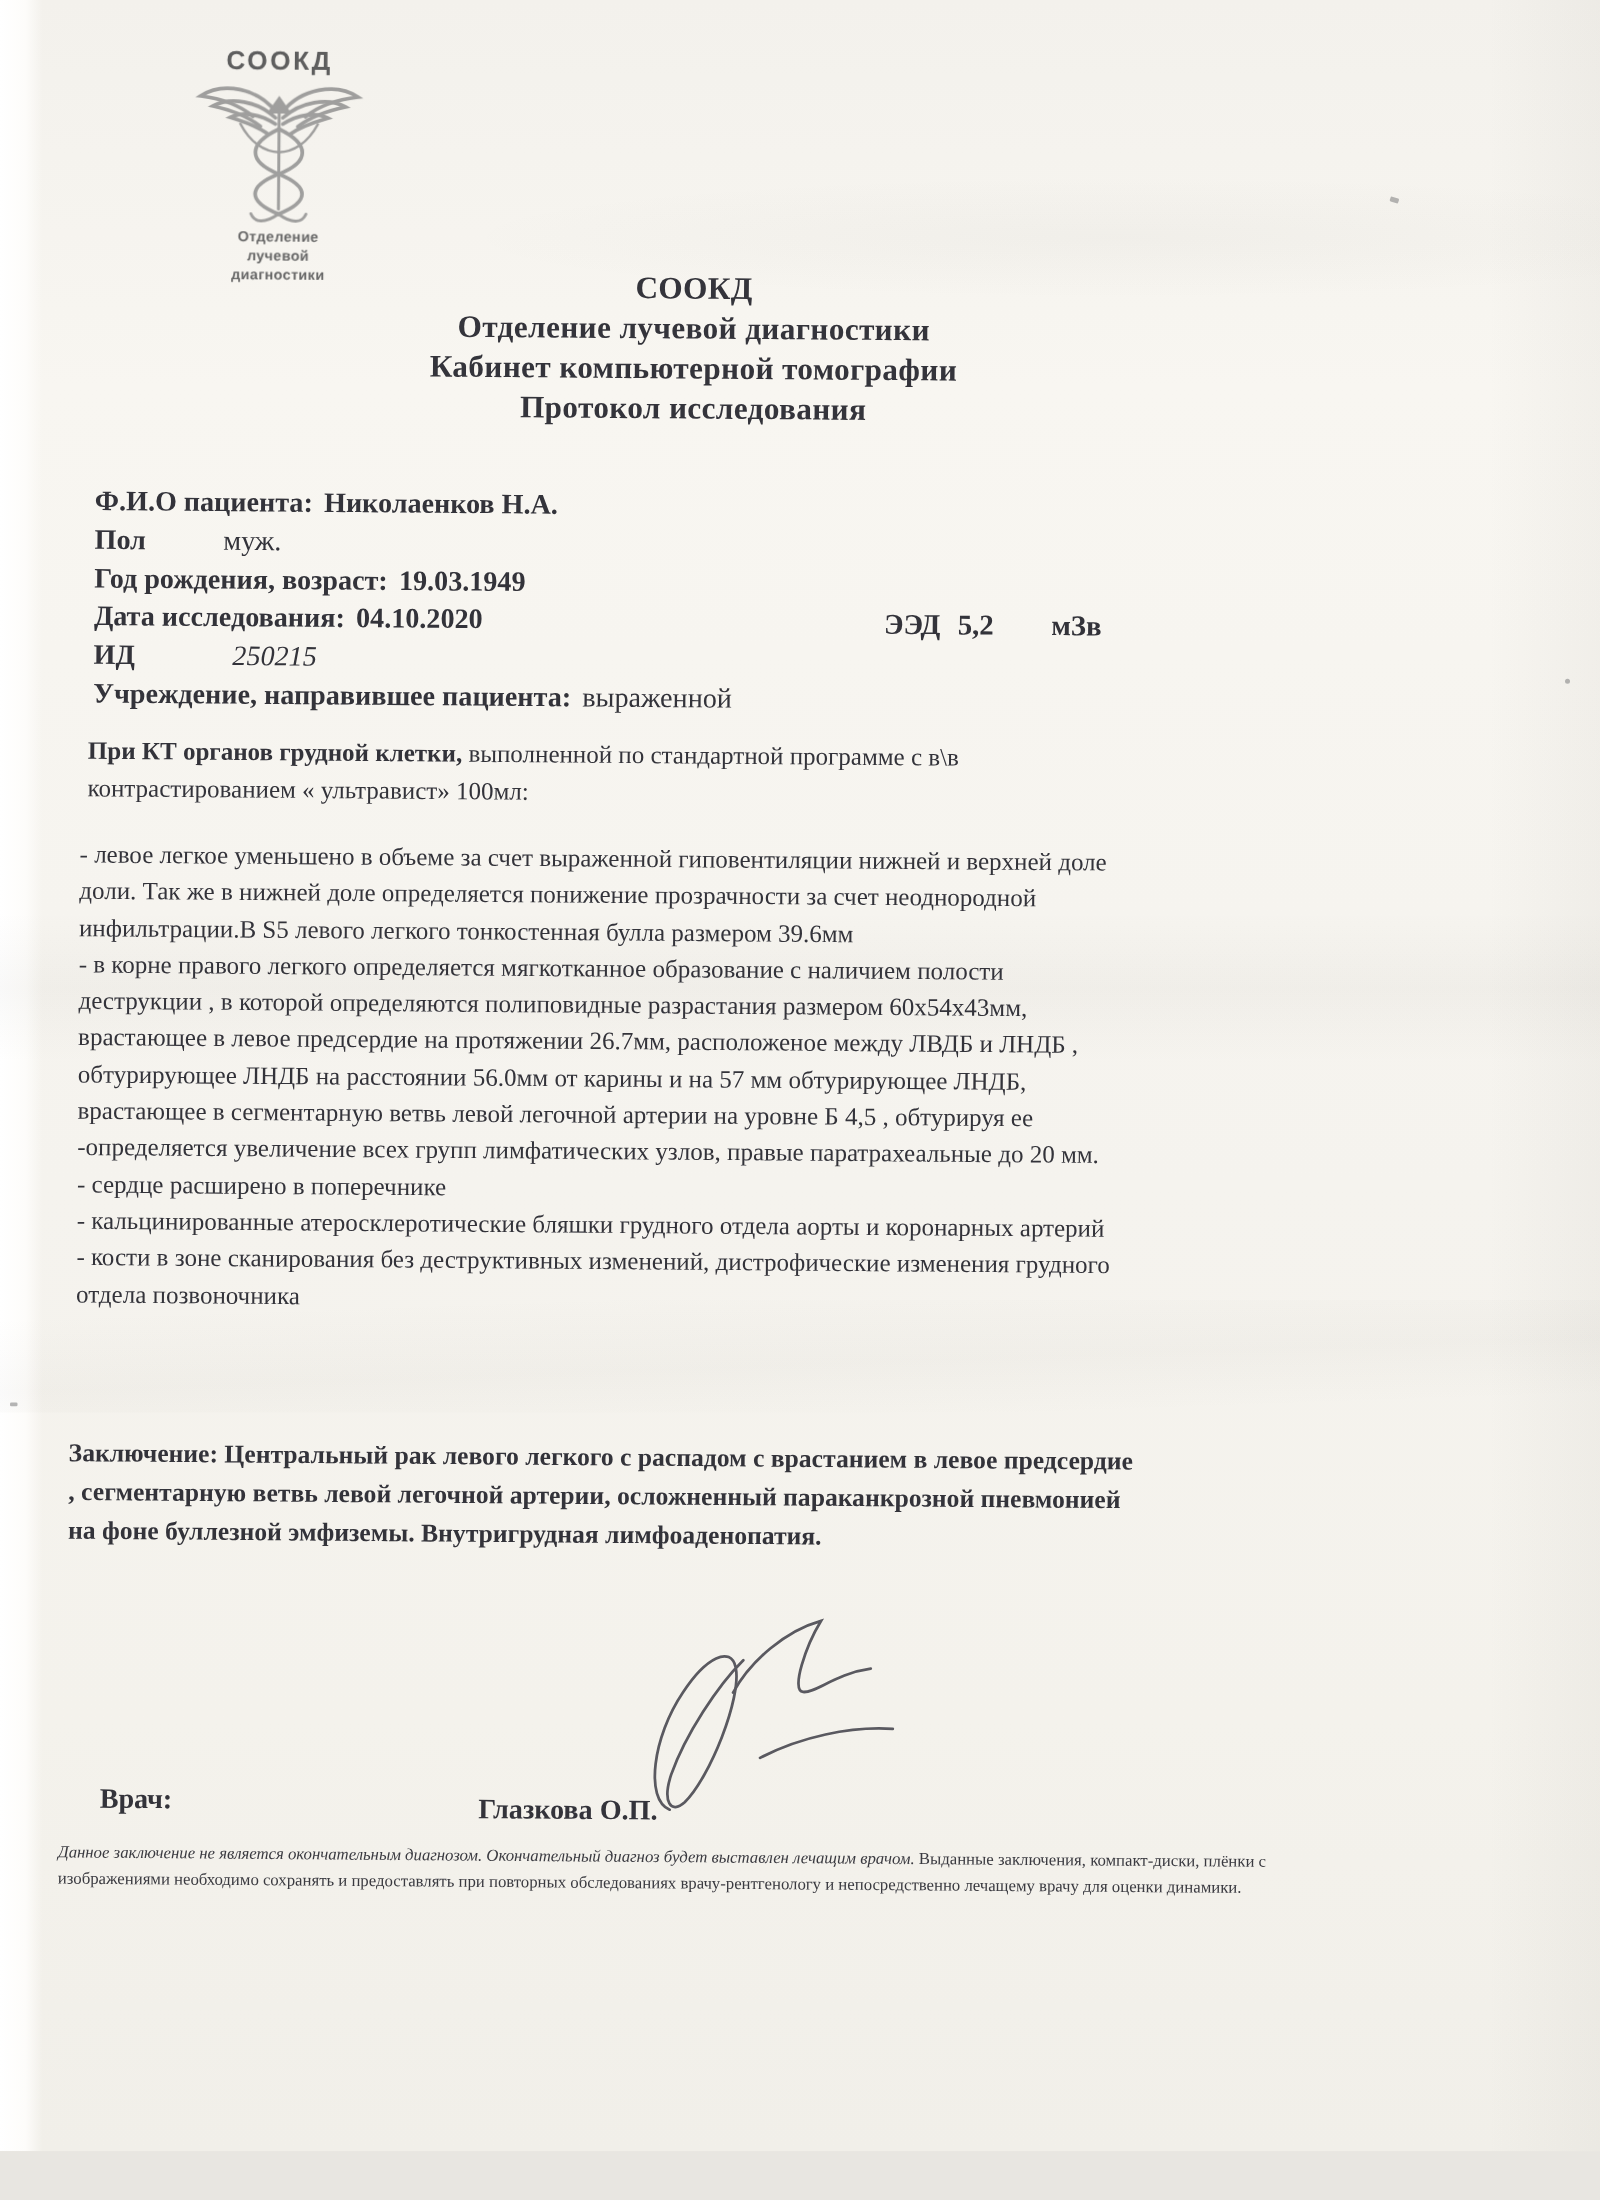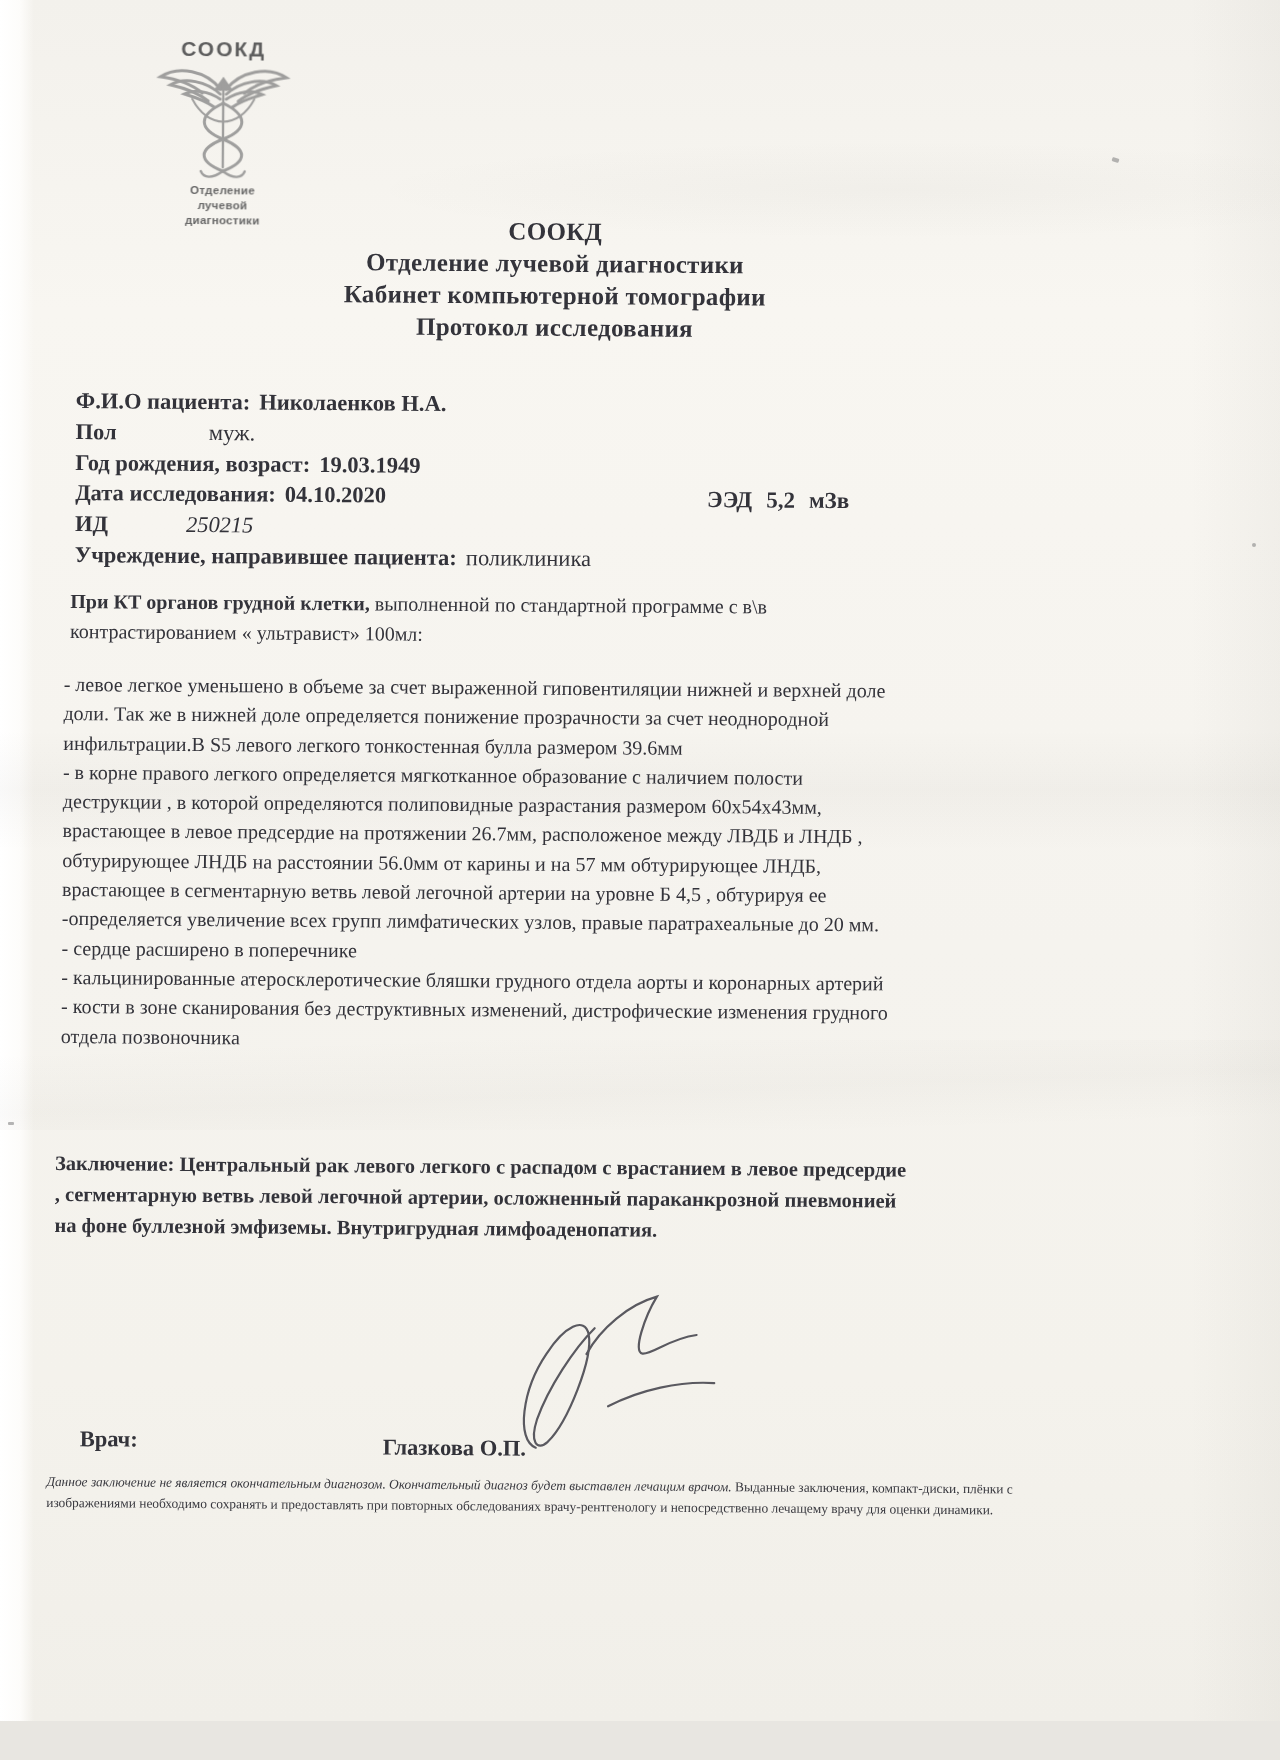--- a/index.html
+++ b/index.html
@@ -38,25 +38,25 @@
 
   
   .doc-header{position:absolute;left:0;top:216px;width:1112px;text-align:center;
     font-weight:bold;font-size:25px;line-height:32px;color:#34343b;letter-spacing:.3px;}
 
   
   .patient{position:absolute;left:78px;top:390px;font-size:22.5px;line-height:30.8px;}
   .p-row{white-space:nowrap;}
   .b{font-weight:bold;}
   .val-after{margin-left:9px;}
-  .sex-val{margin-left:92px;}
+  .sex-val{margin-left:62px;}
   .id-val{margin-left:78px;font-style:italic;}
   .eed{position:absolute;left:710px;top:486px;font-weight:bold;font-size:23px;white-space:nowrap;}
   .eed span{margin-right:14px;}
-  .eed span:last-child{margin-right:0;}
+  .eed span:last-child{margin-right:0;margin-left:32px;}
 
   
   .intro{position:absolute;left:74px;top:590px;font-size:20px;line-height:30px;white-space:nowrap;}
   .findings{position:absolute;left:68px;top:674px;font-size:20px;line-height:29.3px;}
   .findings div{white-space:nowrap;}
 
   .conclusion{position:absolute;left:63px;top:1152px;font-size:20.5px;line-height:31px;font-weight:bold;}
   .conclusion div{white-space:nowrap;}
 
   
@@ -123,21 +123,21 @@
       <div class="p-row">
         <span class="b">Год рождения, возраст:</span><span class="b val-after">19.03.1949</span>
       </div>
       <div class="p-row">
         <span class="b">Дата исследования:</span><span class="b val-after">04.10.2020</span>
       </div>
       <div class="p-row">
         <span class="b">ИД</span><span class="id-val">250215</span>
       </div>
       <div class="p-row">
-        <span class="b">Учреждение, направившее пациента:</span><span class="val-after">поликлиника</span>
+        <span class="b">Учреждение, направившее пациента:</span><span class="val-after">выраженной</span>
       </div>
     </div>
 
     <div class="eed">
       <span>ЭЭД</span><span>5,2</span><span>мЗв</span>
     </div>
 
     <div class="intro">
       <div><span class="b">При КТ органов грудной клетки,</span><span> выполненной по стандартной программе с в\в</span></div>
       <div>контрастированием « ультравист» 100мл:</div>

